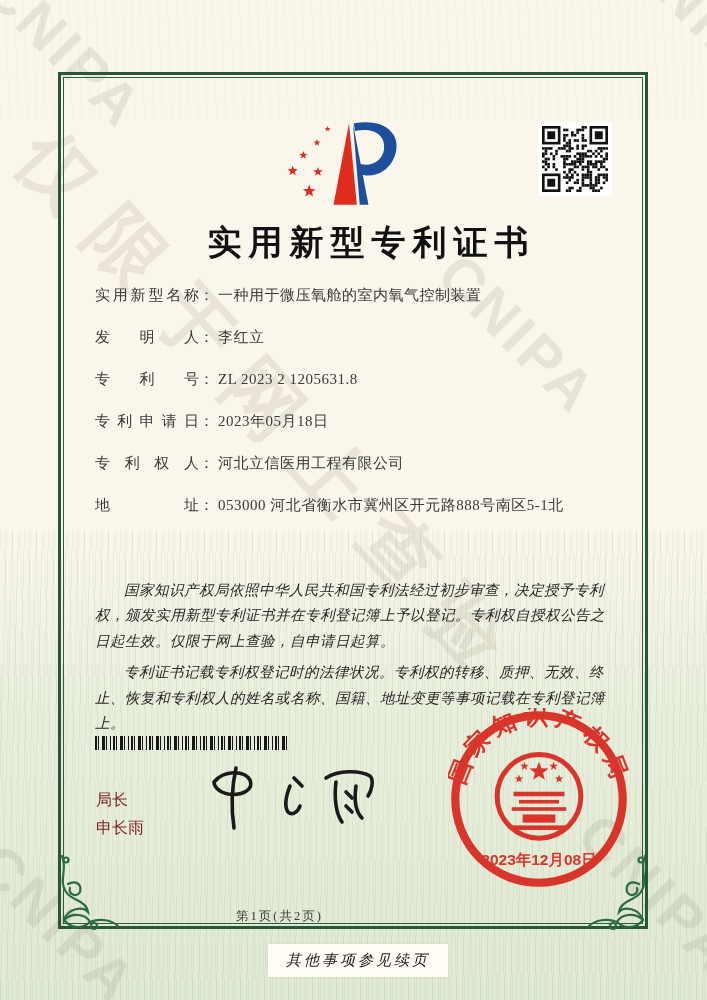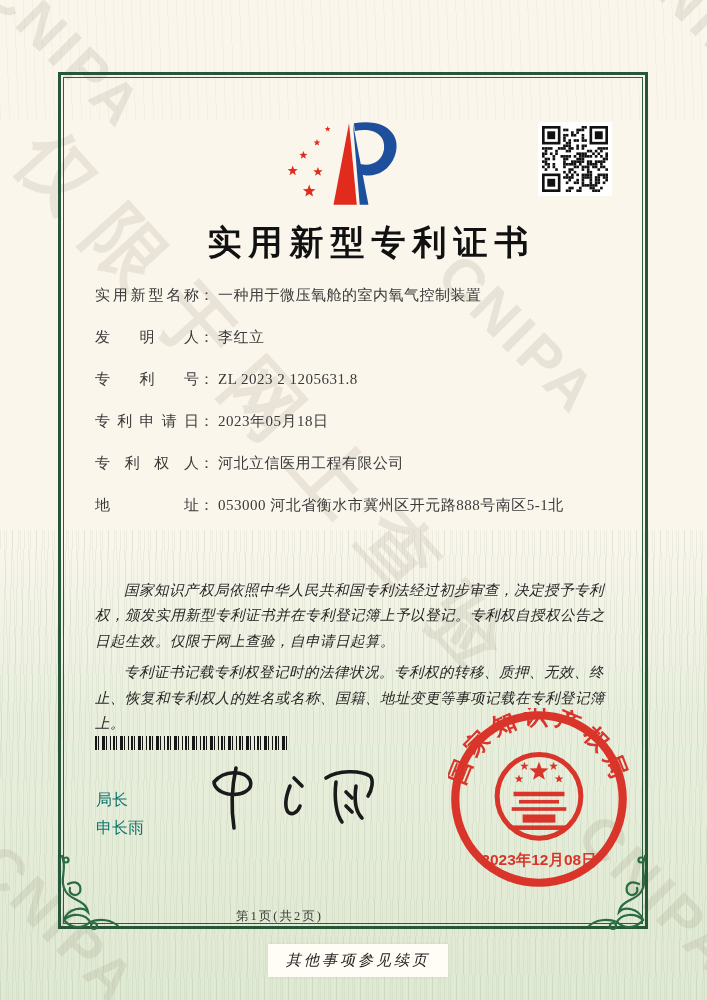--- a/index.html
+++ b/index.html
@@ -50,21 +50,21 @@
            font-size:14.5px; line-height:1.75; color:#262626; font-style:italic; }
   .paras p { text-indent:2em; margin-bottom:6px; letter-spacing:0.5px; }
   .barcode { position:absolute; left:95px; top:736px; width:192px; height:14px;
     background:repeating-linear-gradient(90deg,
       #161616 0 2px, transparent 2px 3px,
       #161616 3px 4px, transparent 4px 7px,
       #161616 7px 10px, transparent 10px 11px,
       #161616 11px 12px, transparent 12px 15px,
       #161616 15px 16px, transparent 16px 18px); }
   .sigblock { position:absolute; left:96px; top:790px; z-index:5;
-              font-family:"Liberation Sans","DejaVu Sans",sans-serif; font-size:16px; color:#0f766e; }
+              font-family:"Liberation Sans","DejaVu Sans",sans-serif; font-size:16px; color:#7f1d1d; }
   .sigblock div { margin-bottom:7px; }
   .handsig { position:absolute; left:198px; top:756px; z-index:5; }
   .seal { position:absolute; left:448px; top:708px; z-index:6; opacity:0.92; }
   .pageno { position:absolute; left:0; width:559px; top:908px; text-align:center;
             font-size:12.5px; color:#3a3a3a; letter-spacing:2px; }
   .contbox { position:absolute; left:268px; top:944px; width:180px; height:33px; z-index:5;
              background:#fffdf6; box-shadow:0 0 3px rgba(0,0,0,0.08);
              display:flex; align-items:center; justify-content:center;
              font-size:15px; font-style:italic; letter-spacing:3px; color:#222; }
 </style>

